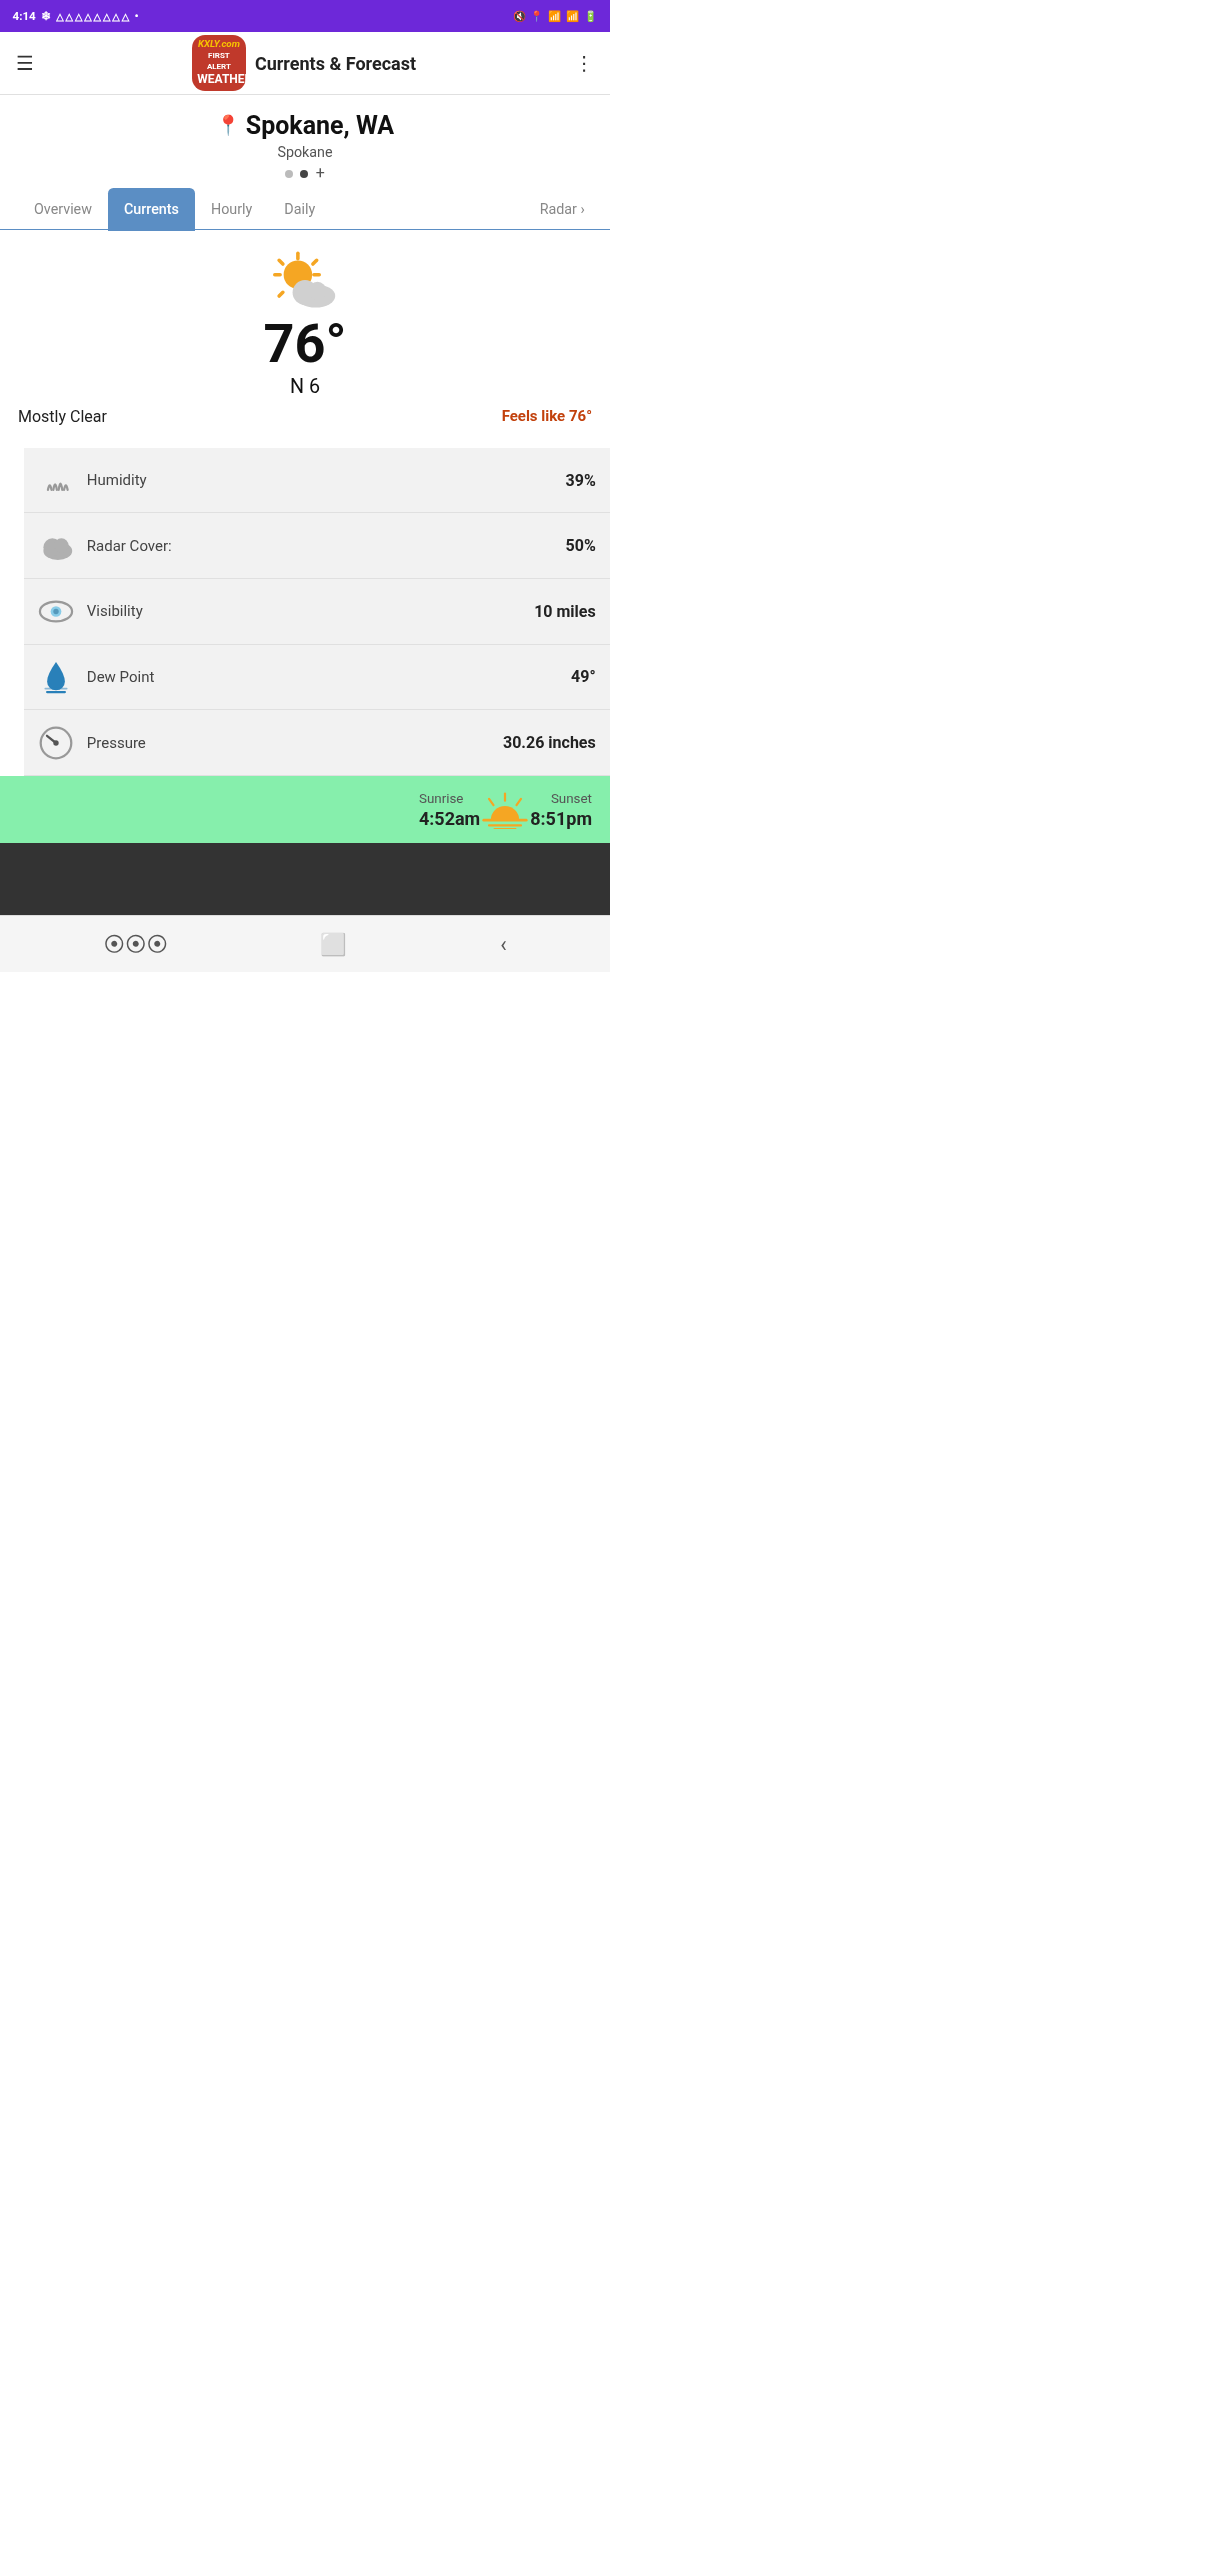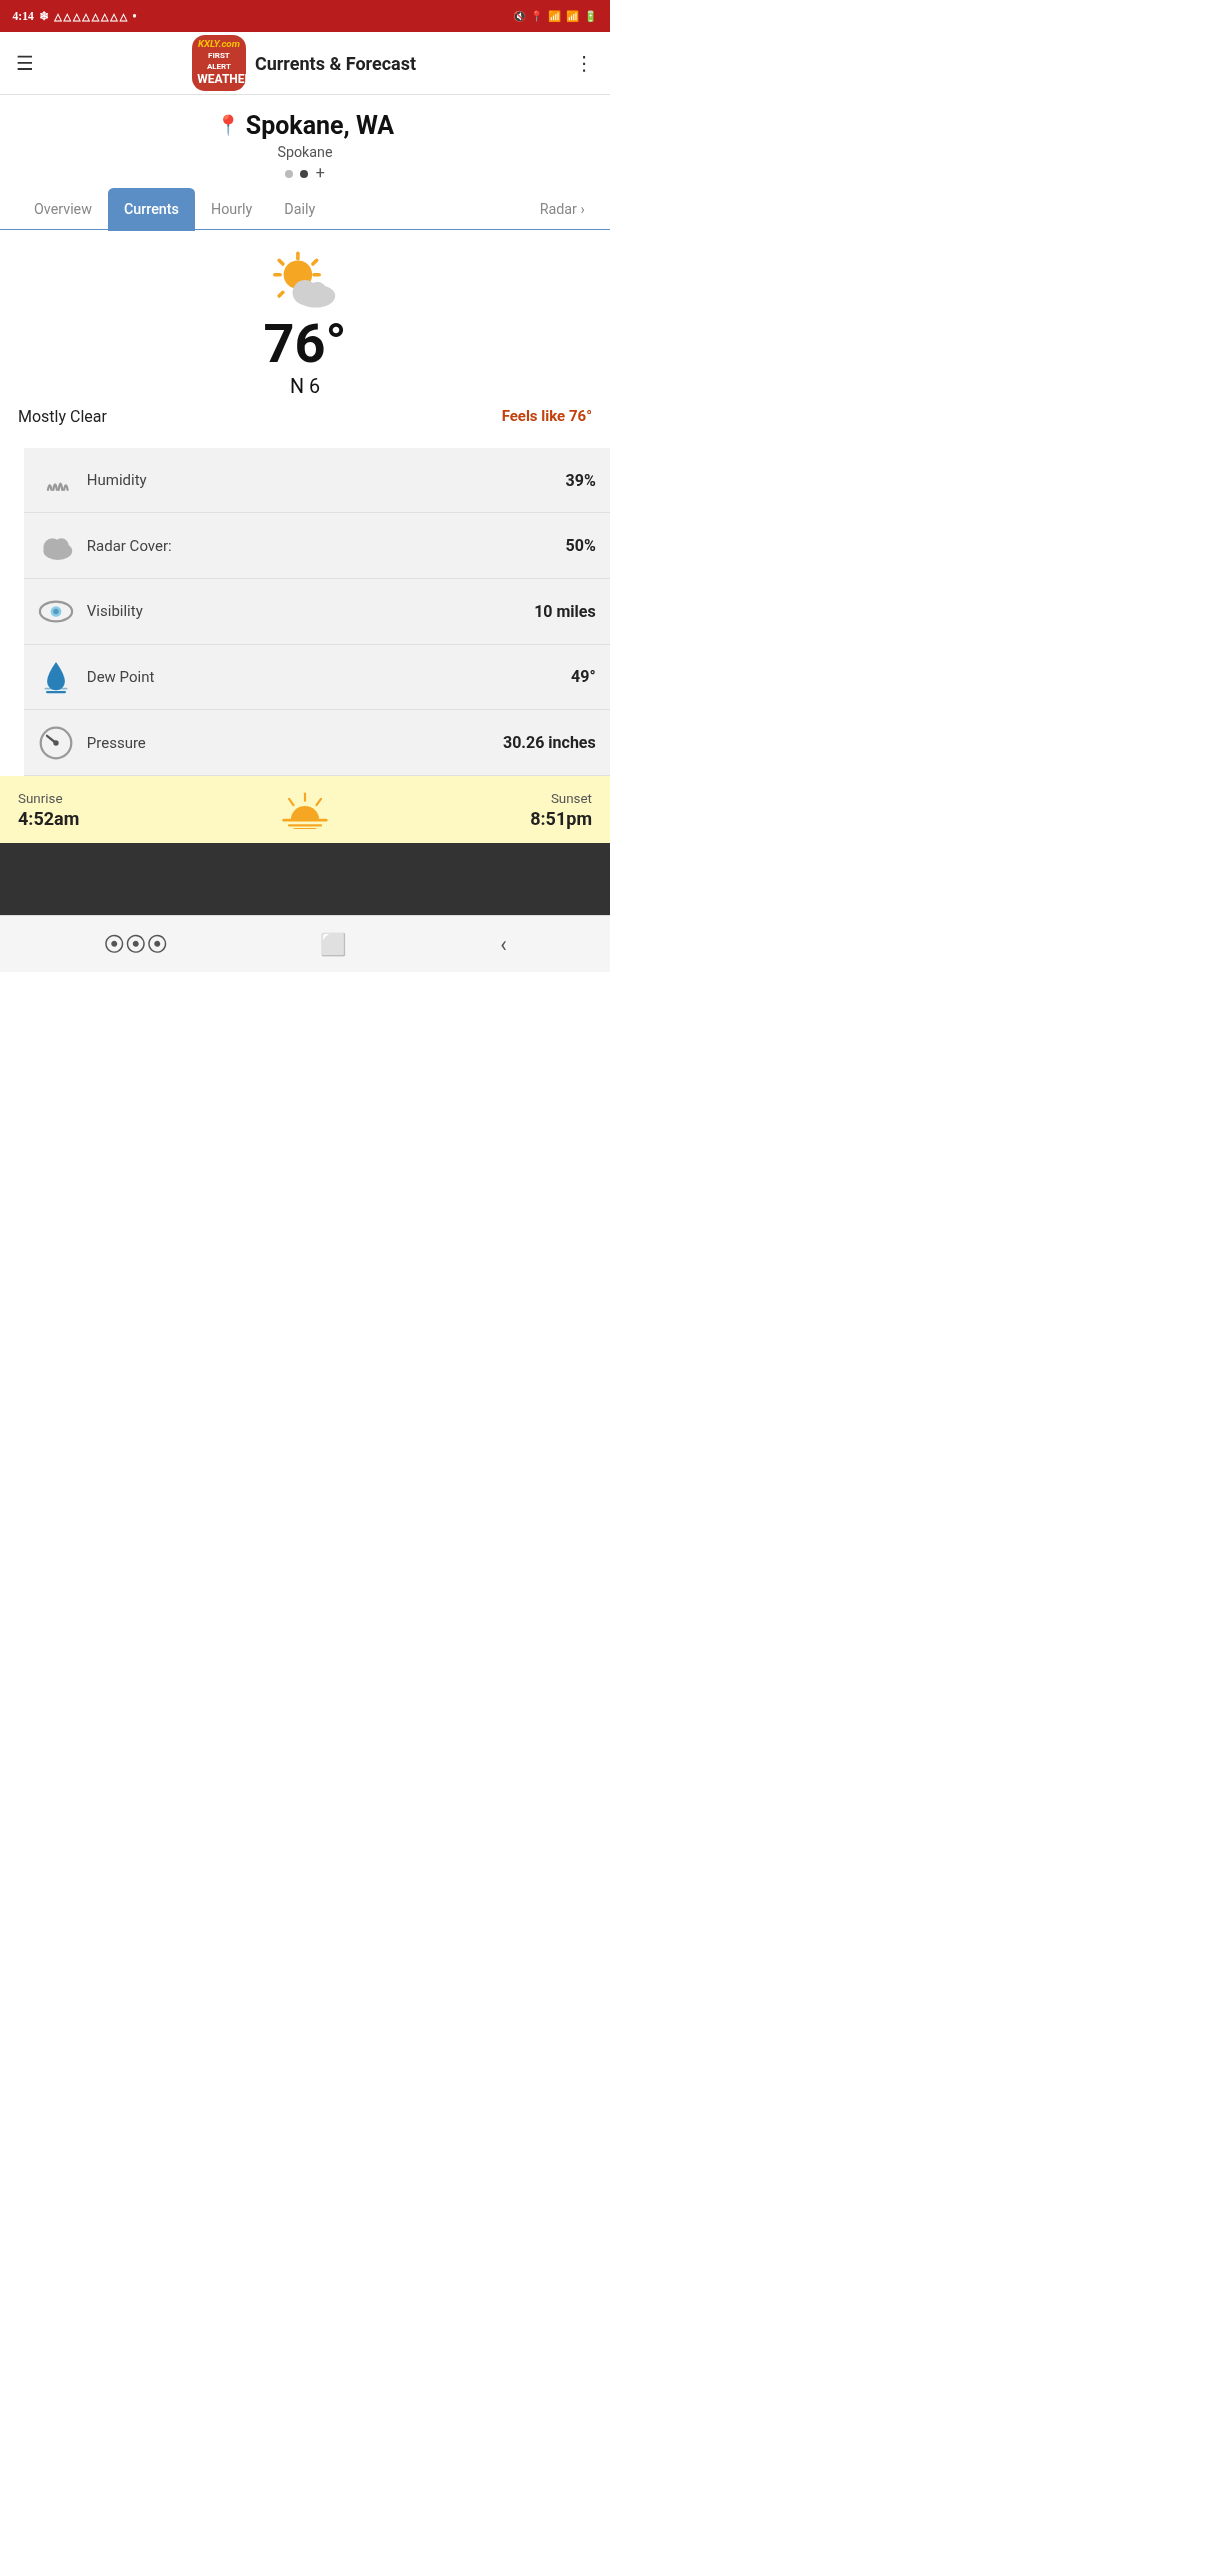--- a/index.html
+++ b/index.html
@@ -6,29 +6,28 @@
     body {
       font-family: 'Roboto', Arial, sans-serif;
       background: #fff;
       width: 610px;
       min-height: 1288px;
       overflow-x: hidden;
     }
 
     
     .status-bar {
-      background: #b91c1c;
+      background: #6d28d9;
       color: #fff;
       display: flex;
       justify-content: space-between;
       align-items: center;
       padding: 5.4px 12.5px;
       font-size: 11.6px;
       height: 32px;
-      font-family: Liberation Serif, serif;
     }
     .status-left { font-weight: bold; display: flex; align-items: center; gap: 5.4px; }
     .status-warnings { display: flex; gap: 1.8px; font-size: 9.8px; }
     .status-right { display: flex; align-items: center; gap: 4.5px; font-size: 10.7px; }
 
     
     .app-bar {
       display: flex;
       align-items: center;
       justify-content: space-between;
@@ -167,23 +166,23 @@
       gap: 12.5px;
     }
     .detail-icon { width: 36px; height: 36px; display: flex; align-items: center; justify-content: center; }
     .detail-label { font-size: 15px; color: #444; }
     .detail-value { font-size: 16px; font-weight: bold; color: #222; }
 
     
     .sun-row {
       display: flex;
       align-items: center;
-      justify-content: space-between;
+      justify-content: flex-end;
       padding: 14.3px 18px;
-      background: #fef9c3;
+      background: #86efac;
     }
     .sun-label { font-size: 13.4px; color: #555; }
     .sun-time { font-size: 18px; font-weight: bold; color: #222; margin-top: 1.8px; }
     .sunrise-icon {
       display: flex;
       flex-direction: column;
       align-items: center;
       gap: 0;
     }
 

